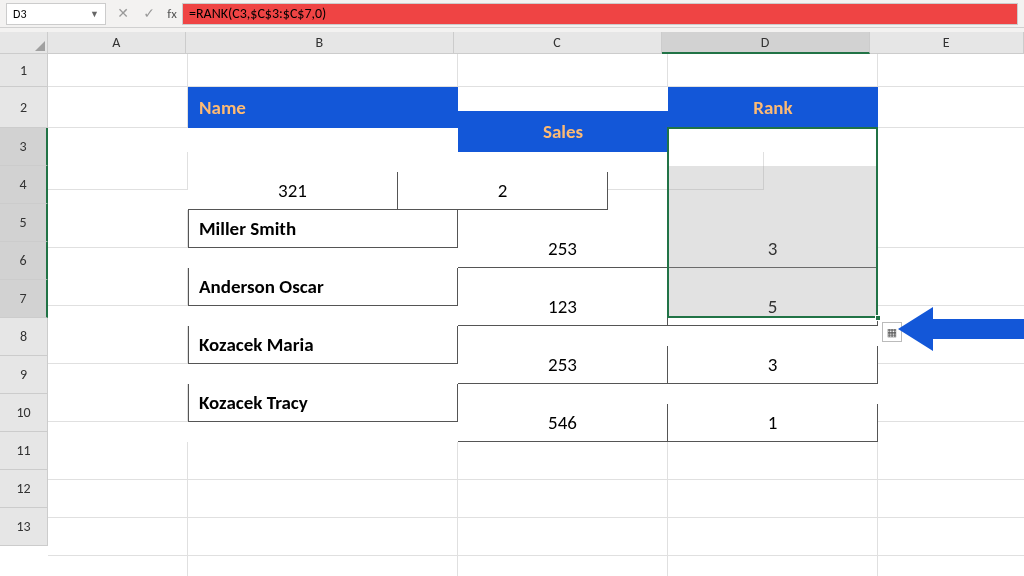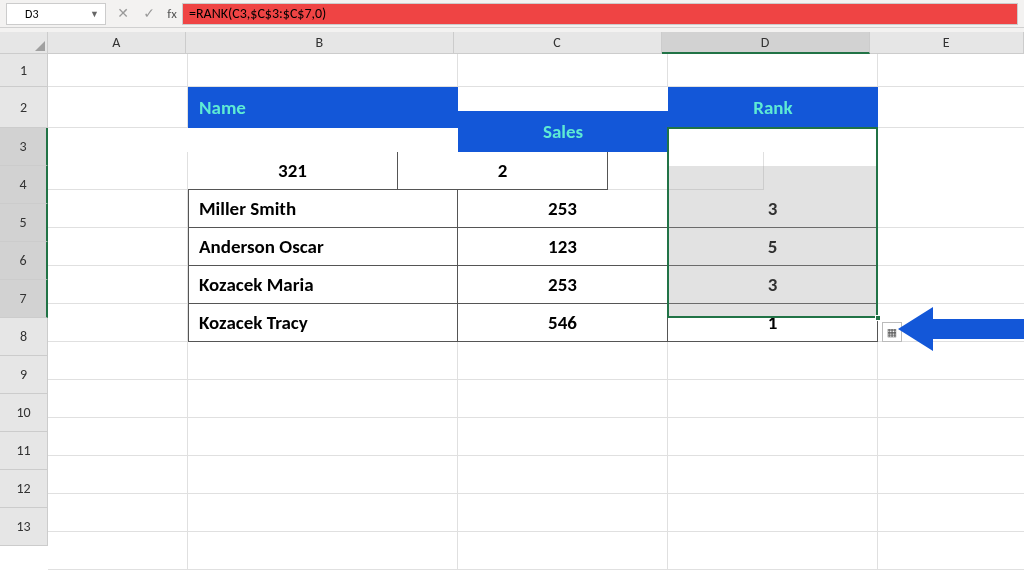--- a/index.html
+++ b/index.html
@@ -1,20 +1,20 @@
 <!DOCTYPE html>
 <html><head>
   <meta charset="utf-8">
   <style>
     * { box-sizing: border-box; margin: 0; padding: 0; }
     body { font-family: Calibri, Arial, sans-serif; background: #fff; width: 1024px; height: 576px; overflow: hidden; user-select: none; }
 
     .formula-bar { display: flex; align-items: center; height: 28px; background: #f3f2f1; border-bottom: 1px solid #d0d0d0; }
     .name-box { width: 100px; height: 22px; margin: 0 4px 0 6px; background: #fff; border: 1px solid #ccc; display: flex; align-items: center; padding: 0 6px; font-size: 12px; }
-    .name-box-text { flex: 1; margin-left: 12px; }
+    .name-box-text { flex: 1; }
     .name-box-dd { font-size: 9px; color: #666; margin-left: 4px; }
     .fb-btn { width: 26px; text-align: center; color: #999; font-size: 14px; }
     .fb-fx { width: 20px; font-size: 13px; text-align: center; color: #555; }
     .formula-input { flex: 1; height: 22px; background: #ef4444; border: 1px solid #ccc; display: flex; align-items: center; padding: 0 6px; font-size: 14px; margin-right: 6px; }
 
     .spacer-bar { height: 4px; background: #f3f2f1; }
     .row-gutter { width: 48px; }
     .col-gutter-row { display: flex; }
     .corner { width: 48px; height: 22px; background: #e6e6e6; border-right: 1px solid #ccc; border-bottom: 1px solid #ccc; position: relative; }
     .corner::after { content: ""; position: absolute; right: 2px; bottom: 2px; width: 0; height: 0; border-left: 10px solid transparent; border-bottom: 10px solid #a0a0a0; }
@@ -35,24 +35,24 @@
 
     .r1 { height: 33px; }
     .r2 { height: 41px; }
     .r3 { height: 38px; }
     .r4 { height: 38px; }
     .r5 { height: 38px; }
     .r6 { height: 38px; }
     .r7 { height: 38px; }
     .r8, .r9, .r10, .r11, .r12, .r13 { height: 38px; }
 
-    .hdr { background: #1357d8; color: #5eead4; font-weight: bold; }
+    .hdr { background: #1357d8; color: #fdba74; font-weight: bold; }
     .hdr.left { padding-left: 10px; }
     .data-name { border: 1px solid #555; border-top: none; font-weight: bold; padding-left: 10px; }
-    .data-num { border: 1px solid #555; border-top: none; border-left: none; font-weight: bold; justify-content: center; }
+    .data-num { border: 1px solid #555; border-top: none; border-left: none; font-weight: normal; justify-content: center; margin-top: 20px; }
     .hdr-border { border: 1px solid #1357d8; }
 
     .sel-border { position: absolute; border: 2px solid #217346; pointer-events: none; }
     .sel-fill { position: absolute; background: rgba(160,160,160,0.30); pointer-events: none; }
     .fill-handle { position: absolute; width: 6px; height: 6px; background: #217346; border: 1px solid #fff; pointer-events: none; }
 
     .autofill-btn { position: absolute; width: 20px; height: 20px; background: #fff; border: 1px solid #bbb; display: flex; align-items: center; justify-content: center; font-size: 11px; color: #555; }
     .arrow { position: absolute; }
   </style>
 </head>

